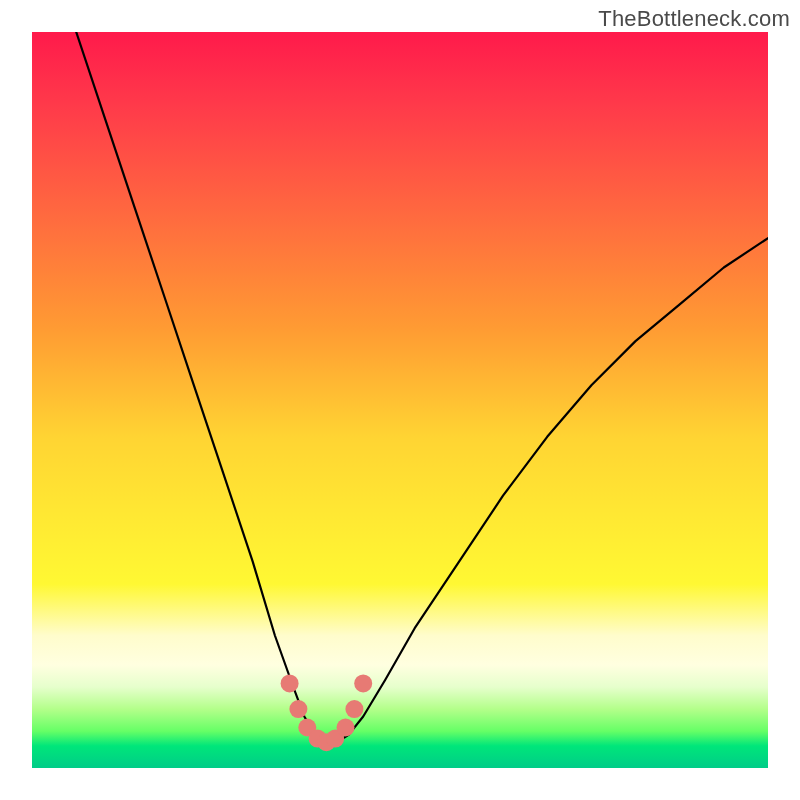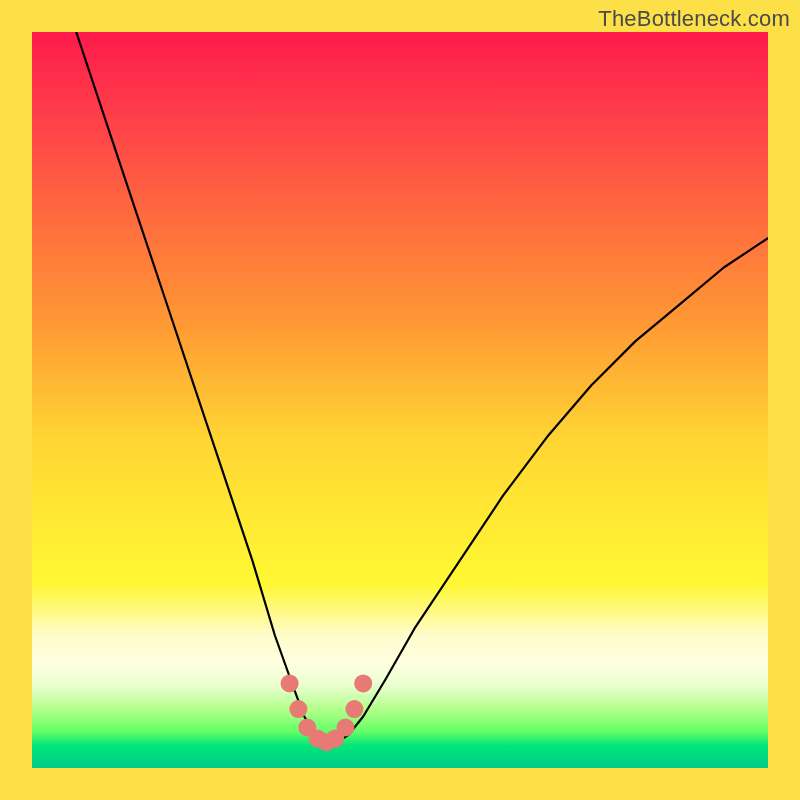--- a/index.html
+++ b/index.html
@@ -10,21 +10,21 @@
     background: #000;
     overflow: hidden;
     font-family: Arial, Helvetica, sans-serif;
   }
   .frame {
     position: absolute;
     top: 0;
     left: 0;
     width: 800px;
     height: 800px;
-    background: #fde047;
+    background: #ffffff;
   }
   .plot {
     position: absolute;
     top: 32px;
     left: 32px;
     width: 736px;
     height: 736px;
     background: linear-gradient(
       to bottom,
       #ff1a4b 0%,

